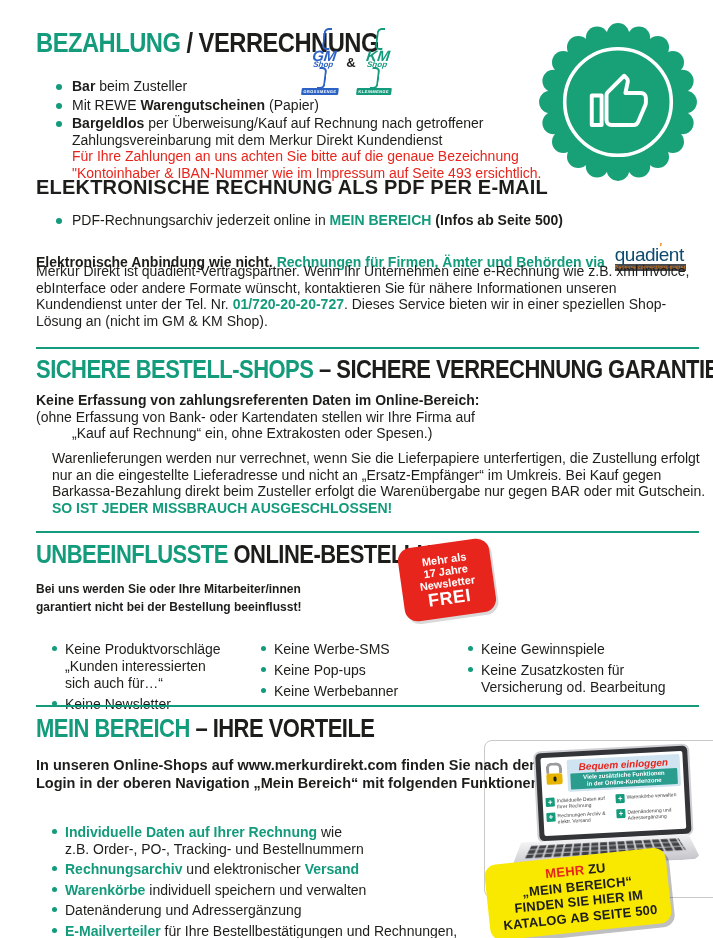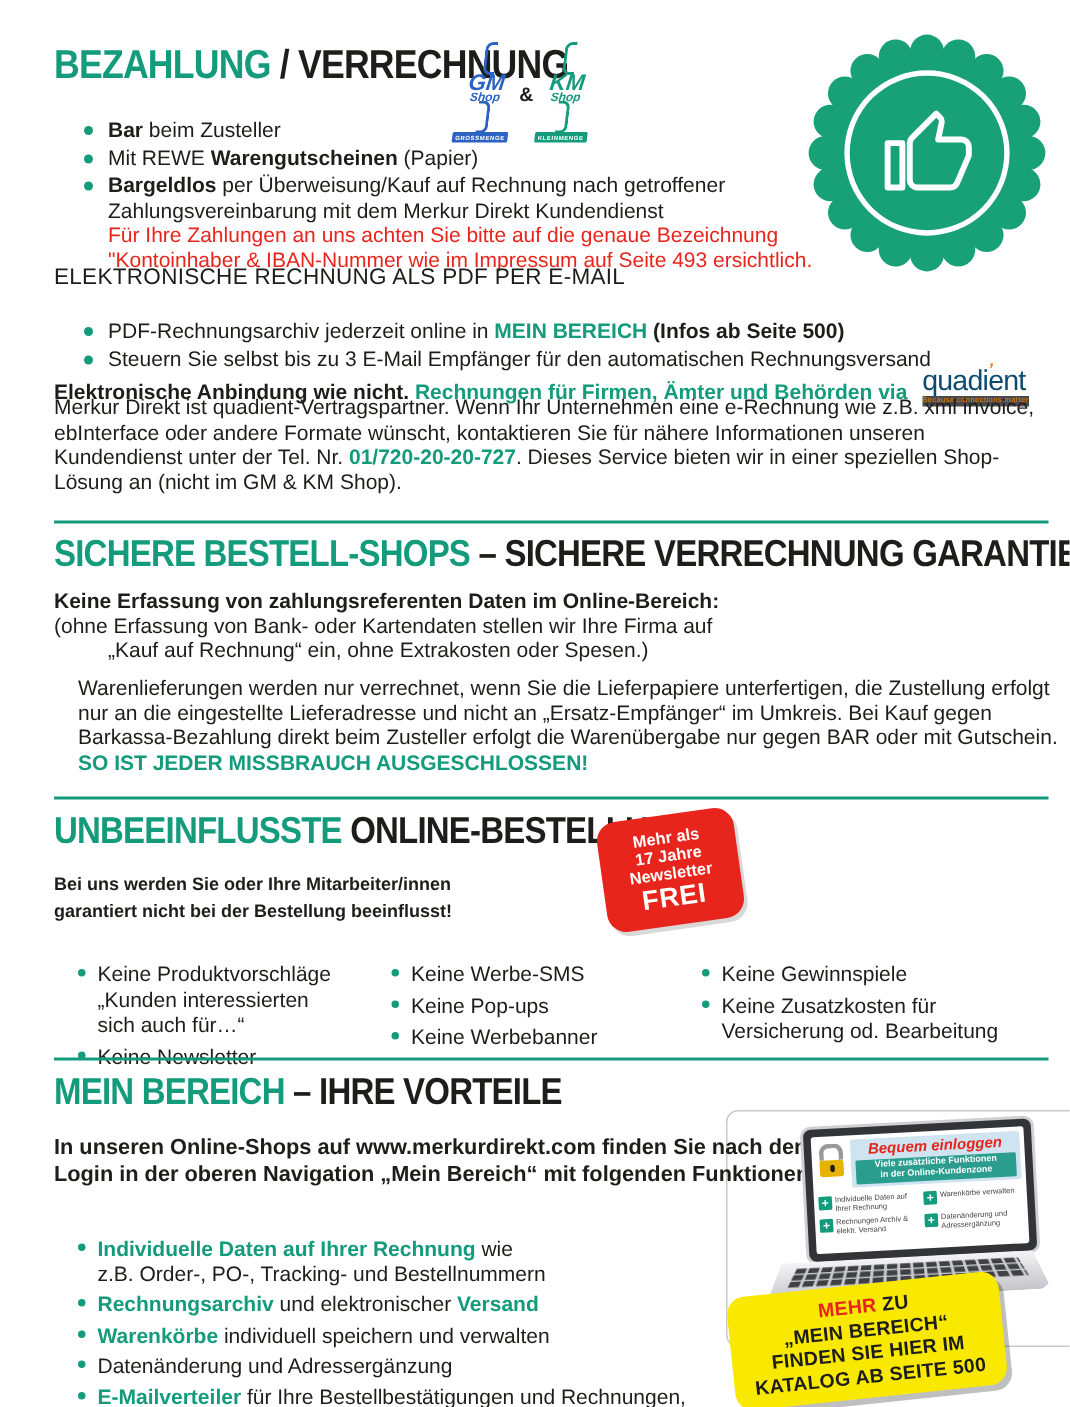--- a/index.html
+++ b/index.html
@@ -7,21 +7,21 @@
        font-family:"Liberation Sans",sans-serif;color:#1d1d1b;}
   .abs{position:absolute;}
   .green{color:#139b7c;}
   .red{color:#e8251c;}
   .bold{font-weight:bold;}
   
   .h-big{font-weight:bold;letter-spacing:-0.6px;white-space:nowrap;}
   .cond{display:inline-block;transform:scaleX(0.88);transform-origin:0 50%;}
   .h1{font-size:27px;}
   .h2{font-size:25px;}
-  .subhead{font-size:15px;font-weight:normal;letter-spacing:0.2px;}
+  .subhead{font-size:20px;font-weight:bold;letter-spacing:0.2px;}
   .body-txt{font-size:14px;line-height:16.5px;}
   .rule{position:absolute;left:36px;right:14px;border-top:2px solid #139b7c;}
   
   ul.blt{list-style:none;margin:16px;padding:0;}
   ul.blt li{position:relative;padding-left:20px;margin-bottom:2px;}
   ul.blt li .dot{position:absolute;left:4px;top:6px;width:6px;height:6px;border-radius:50%;background:#139b7c;}
   ul.blt.tight li{padding-left:13px;margin-bottom:4px;}
   ul.blt.tight li .dot{left:0;top:5px;width:5px;height:5px;}
   
   .logos{display:flex;align-items:center;gap:4px;}
@@ -139,21 +139,20 @@
   <li><span class="dot"></span><span class="bold">Bargeldlos</span><span> per Überweisung/Kauf auf Rechnung nach getroffener Zahlungsvereinbarung mit dem Merkur Direkt Kundendienst</span>
     <div class="red">Für Ihre Zahlungen an uns achten Sie bitte auf die genaue Bezeichnung</div>
     <div class="red">"Kontoinhaber &amp; IBAN-Nummer wie im Impressum auf Seite 493 ersichtlich.</div>
   </li>
 </ul>
 
 <div class="abs subhead" style="left:36px;top:176px;">ELEKTRONISCHE RECHNUNG ALS PDF PER E-MAIL</div>
 
 <ul class="blt body-txt abs" style="left:36px;top:196px;width:650px;">
   <li><span class="dot"></span><span>PDF-Rechnungsarchiv jederzeit online in </span><span class="green bold">MEIN BEREICH</span><span class="bold"> (Infos ab Seite 500)</span></li>
-  <li><span class="dot"></span><span>Steuern Sie selbst bis zu 3 E-Mail Empfänger für den automatischen Rechnungsversand</span></li>
 </ul>
 
 <div class="abs body-txt" style="left:36px;top:243px;white-space:nowrap;">
   <span class="bold">Elektronische Anbindung wie nicht. </span><span class="green bold">Rechnungen für Firmen, Ämter und Behörden via</span>
   <span class="quadient">
     <span class="word">quadient</span>
     <span class="tick">’</span>
     <span class="tag">Because connections matter</span>
   </span>
 </div>

